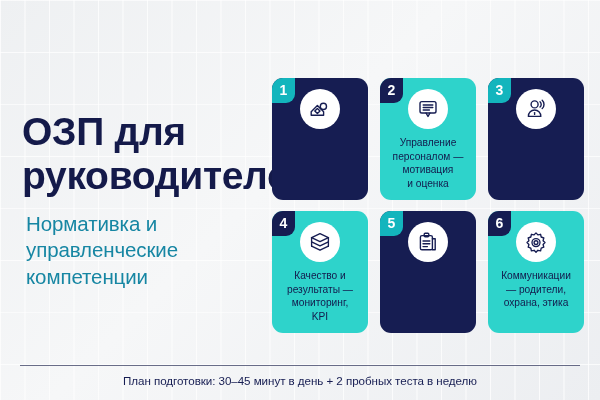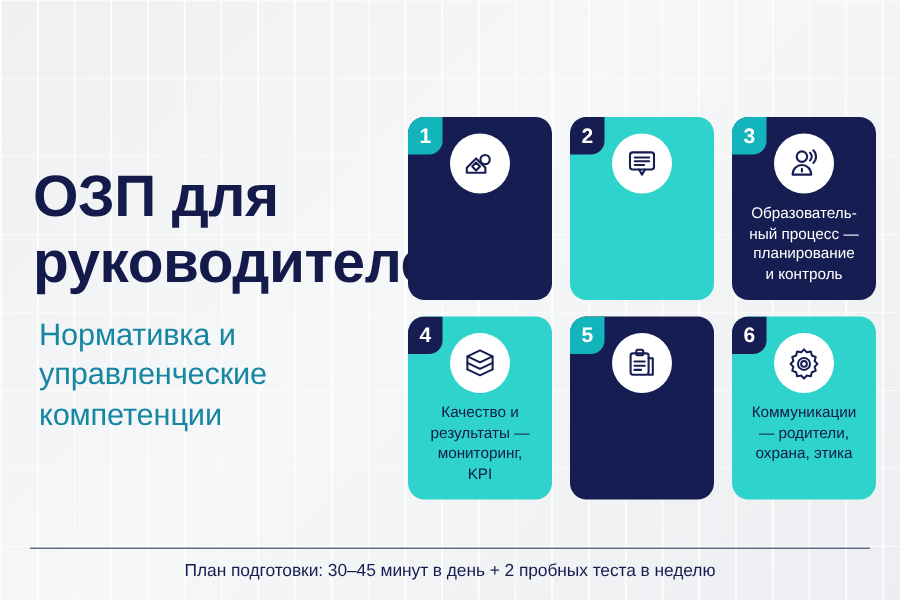--- a/index.html
+++ b/index.html
@@ -182,37 +182,37 @@
       <div class="badge">2</div>
       <div class="icon-circle">
         <svg width="24" height="24" viewBox="0 0 24 24" fill="none" stroke="#161d52" stroke-width="1.4" stroke-linecap="round" stroke-linejoin="round">
           <rect x="4" y="4.6" width="16" height="11.4" rx="1.8"></rect>
           <line x1="7.2" y1="8" x2="16.8" y2="8"></line>
           <line x1="7.2" y1="10.5" x2="16.8" y2="10.5"></line>
           <line x1="7.2" y1="13" x2="13.4" y2="13"></line>
           <path d="M10 16 L12 19.4 L14 16"></path>
         </svg>
       </div>
+      <div class="card-text">Управление
+персоналом —
+мотивация
+и оценка</div>
     </div>
 
     <div class="card navy">
       <div class="badge">3</div>
       <div class="icon-circle">
         <svg width="24" height="24" viewBox="0 0 24 24" fill="none" stroke="#161d52" stroke-width="1.4" stroke-linecap="round" stroke-linejoin="round">
           <circle cx="10.6" cy="7.4" r="3.5"></circle>
           <path d="M4.4 19.4 C4.4 15.6 7.2 13 10.6 13 C14 13 16.8 15.6 16.8 19.4 Z"></path>
           <line x1="10.6" y1="15.6" x2="10.6" y2="17.4"></line>
           <path d="M16 4.8 C17.6 6.2 17.6 8.6 16 10"></path>
           <path d="M18.2 3.2 C20.6 5.4 20.6 9.4 18.2 11.6"></path>
         </svg>
       </div>
-      <div class="card-text">Образователь-
-ный процесс —
-планирование
-и контроль</div>
     </div>
 
     <div class="card teal">
       <div class="badge">4</div>
       <div class="icon-circle">
         <svg width="24" height="24" viewBox="0 0 24 24" fill="none" stroke="#161d52" stroke-width="1.35" stroke-linecap="round" stroke-linejoin="round">
           <path d="M12 3.6 L20.4 7.6 L12 11.6 L3.6 7.6 Z"></path>
           <path d="M3.6 11.9 L12 15.9 L20.4 11.9"></path>
           <path d="M3.6 16.2 L12 20.2 L20.4 16.2"></path>
           <path d="M3.6 7.6 L3.6 16.2"></path>

